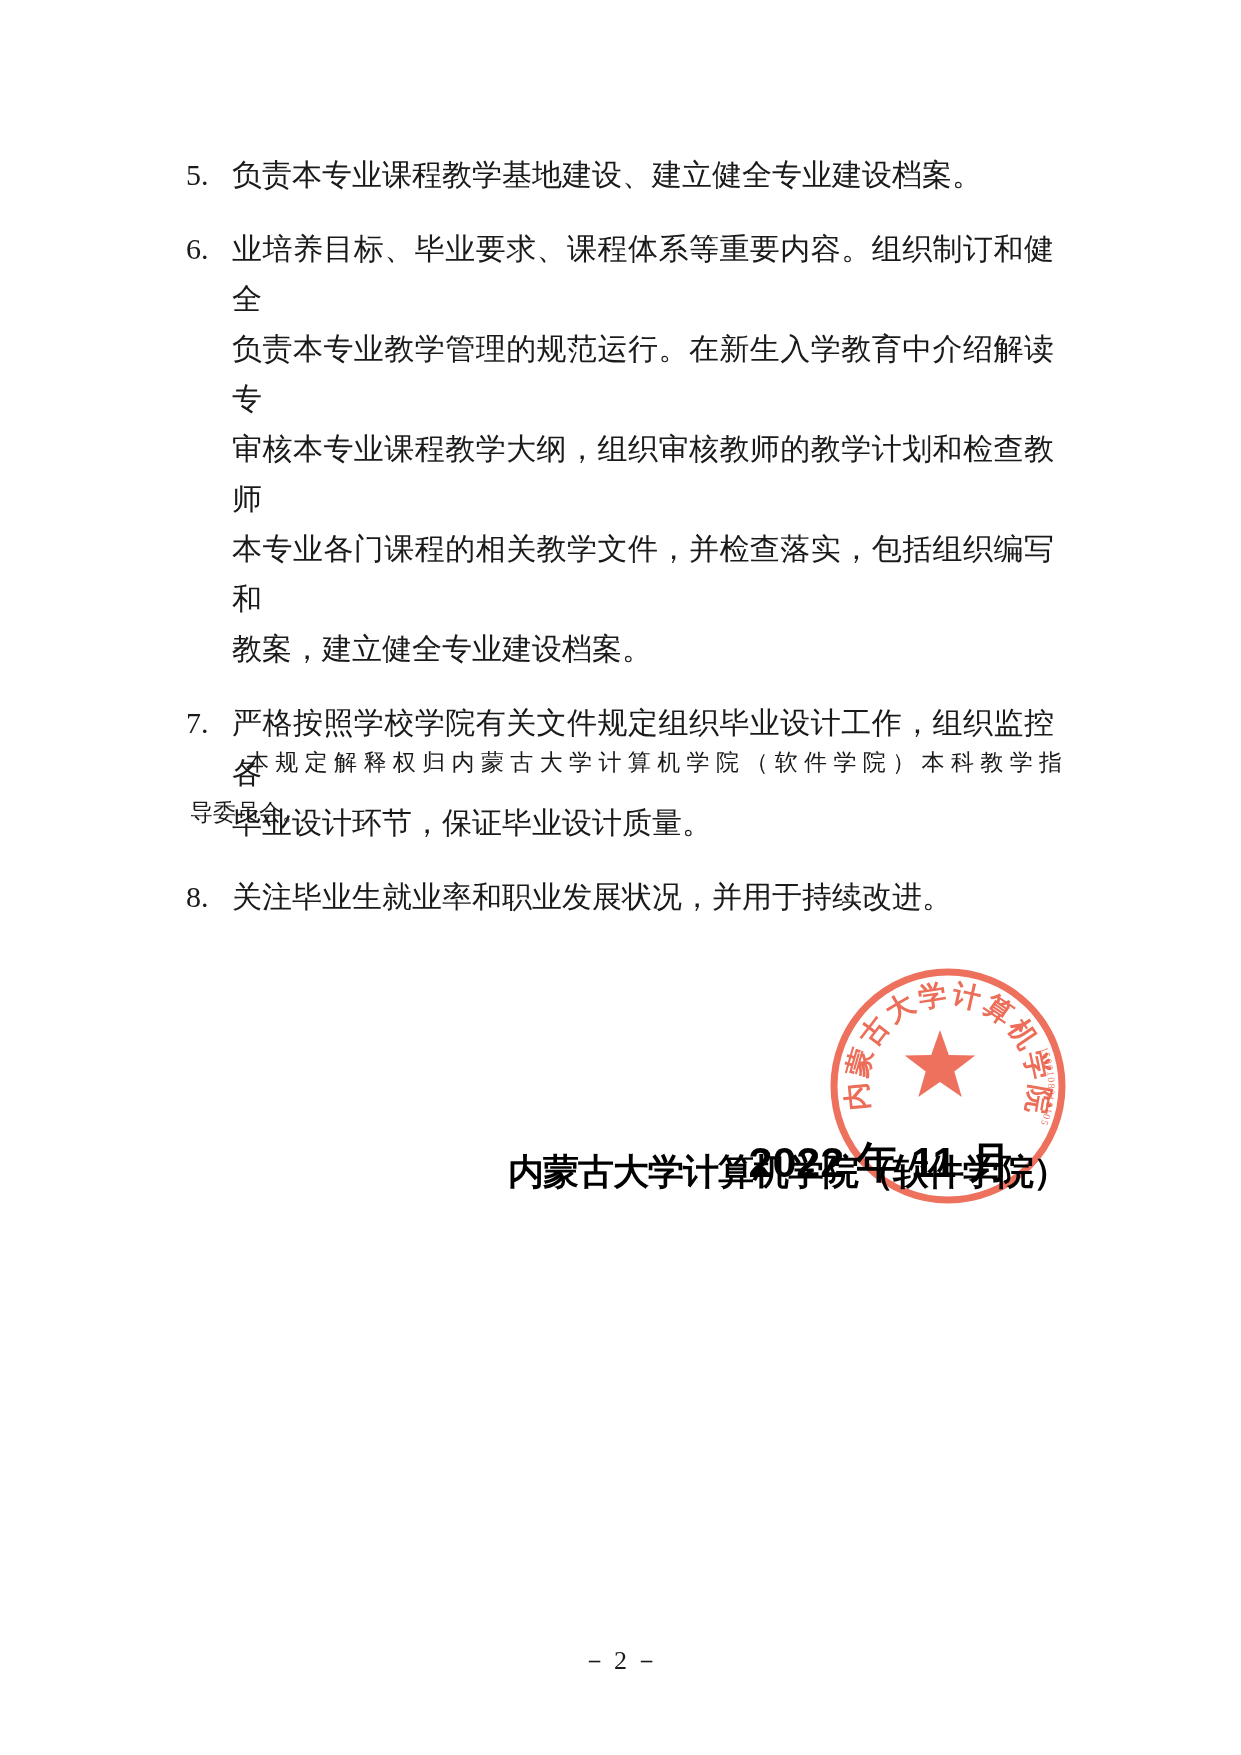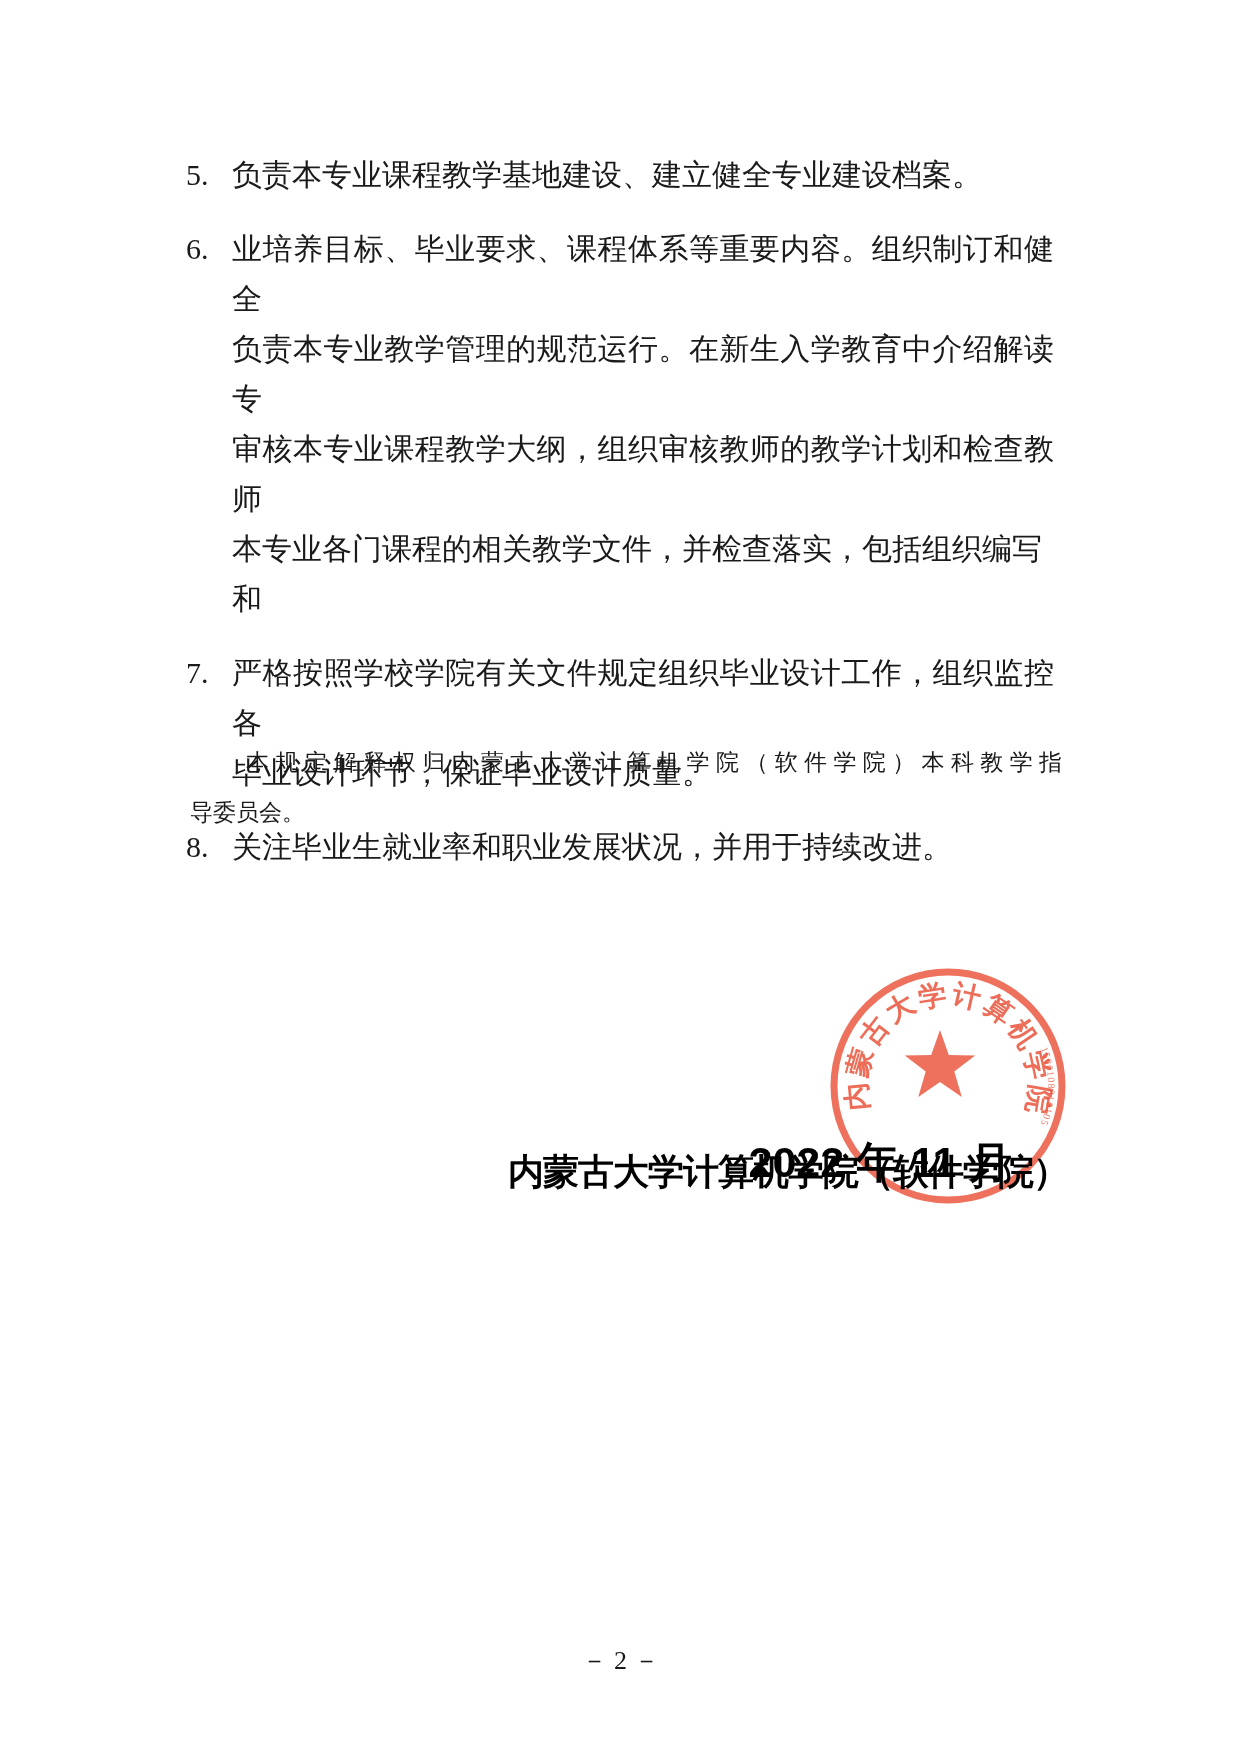--- a/index.html
+++ b/index.html
@@ -72,20 +72,21 @@
       </div>
     </div>
 
     <div class="list-item">
       <span class="num">6.</span>
       <div class="itext">
         <div class="line">业培养目标、毕业要求、课程体系等重要内容。组织制订和健全</div>
         <div class="line">负责本专业教学管理的规范运行。在新生入学教育中介绍解读专</div>
         <div class="line">审核本专业课程教学大纲，组织审核教师的教学计划和检查教师</div>
         <div class="line">本专业各门课程的相关教学文件，并检查落实，包括组织编写和</div>
+        <div class="line">教案，建立健全专业建设档案。</div>
       </div>
     </div>
 
     <div class="list-item">
       <span class="num">7.</span>
       <div class="itext">
         <div class="line">严格按照学校学院有关文件规定组织毕业设计工作，组织监控各</div>
         <div class="line">毕业设计环节，保证毕业设计质量。</div>
       </div>
     </div>

